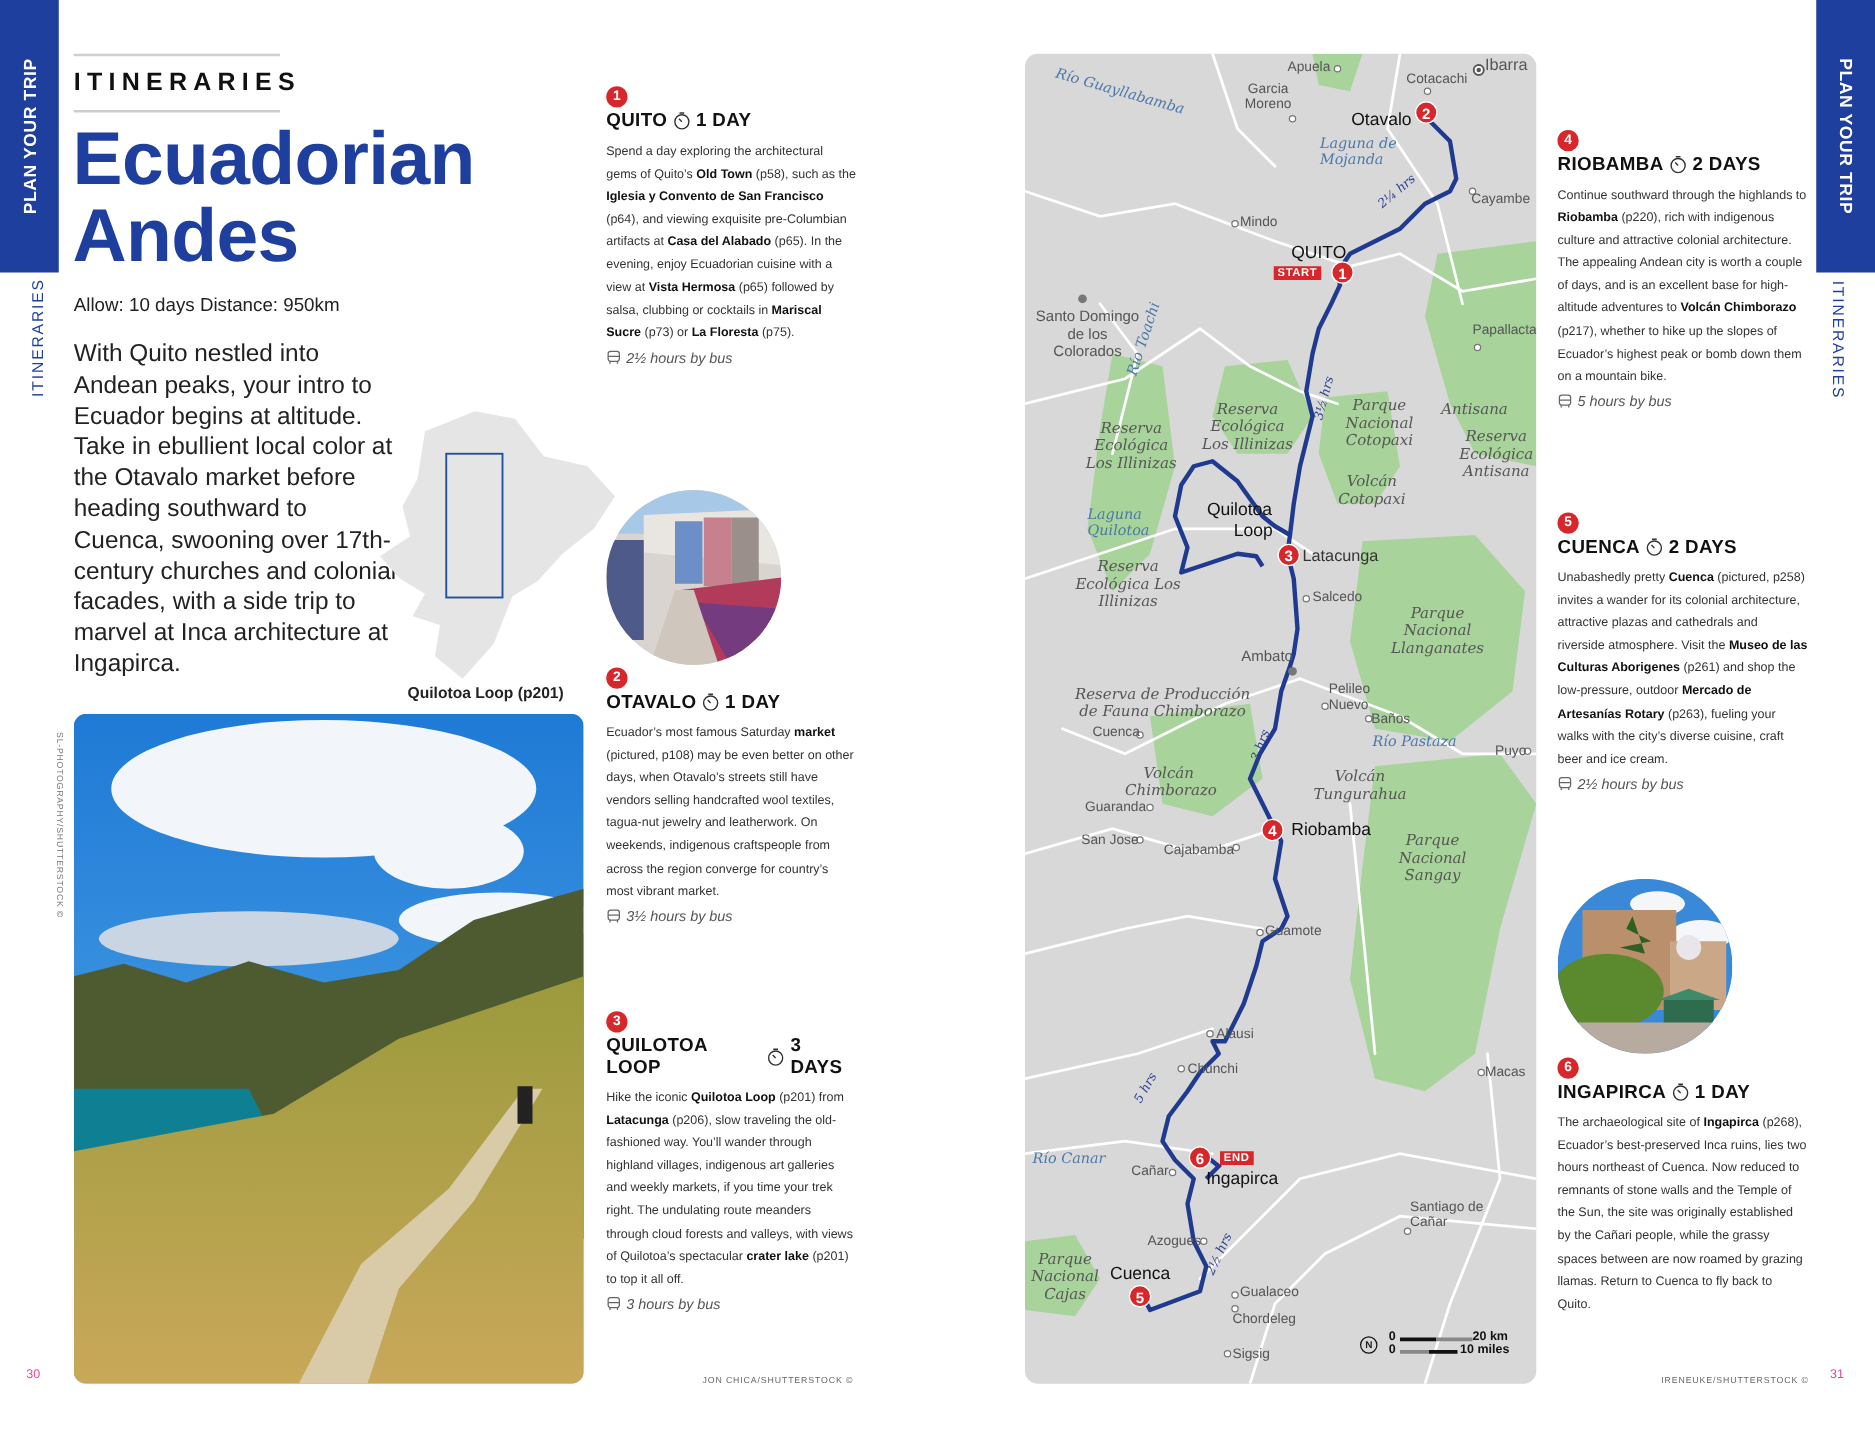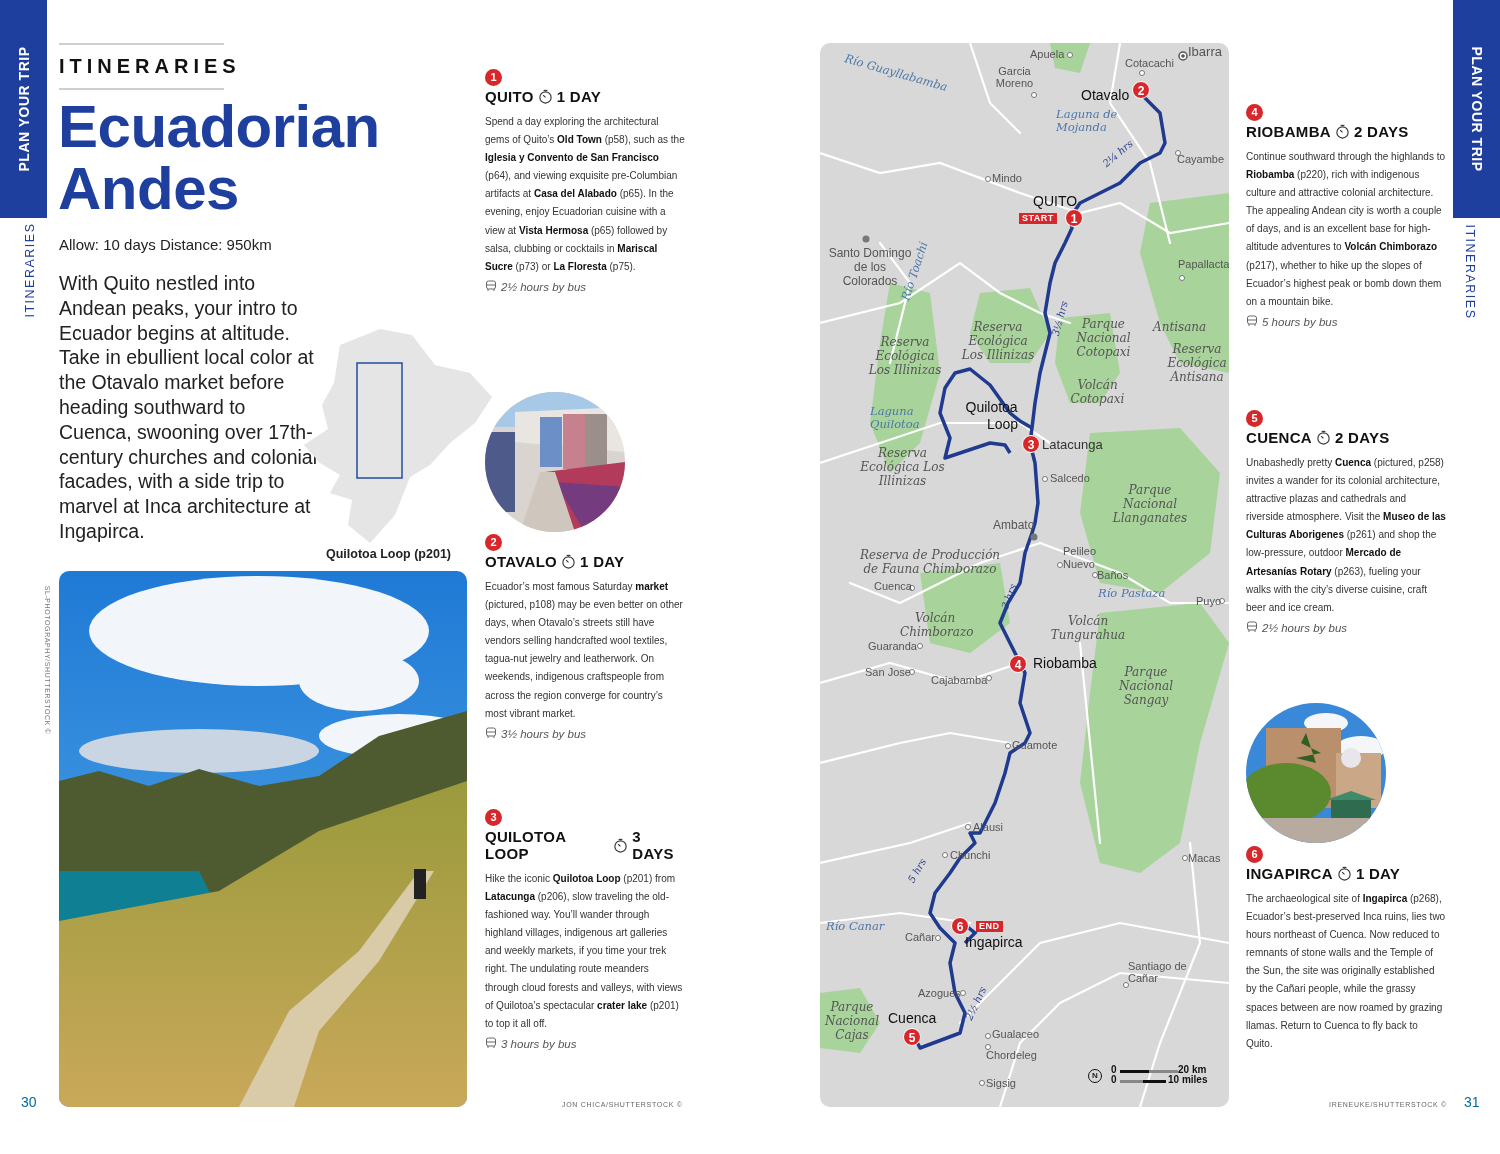--- a/index.html
+++ b/index.html
@@ -19,21 +19,21 @@
   .kicker{position:absolute;left:59px;top:55px;font-size:20px;font-weight:bold;letter-spacing:5px;color:#111}
   .title{position:absolute;left:58px;top:96px;font-size:60px;line-height:62px;font-weight:bold;color:#1f3f9e;letter-spacing:-0.5px}
   .allow{position:absolute;left:59px;top:236px;font-size:15px;color:#222}
   .allow b{font-weight:normal}
   .intro{position:absolute;left:59px;top:271px;width:260px;font-size:19.5px;line-height:24.8px;color:#222}
   
   .inset{position:absolute;left:300px;top:325px;width:195px;height:220px}
   .inset-caption{position:absolute;left:326px;top:547px;font-size:12.5px;font-weight:bold;color:#222}
   .photo-main{position:absolute;left:59px;top:571px;width:408px;height:536px;border-radius:10px;overflow:hidden}
   .credit-vert{position:absolute;left:47px;top:660px;transform:translate(-50%,-50%) rotate(90deg);font-size:7px;letter-spacing:0.6px;color:#777;white-space:nowrap}
-  .pagenum{position:absolute;font-size:14px;color:#0369a1}
+  .pagenum{position:absolute;font-size:10px;color:#ec4899}
   
   .stop{position:absolute;width:200px}
   .badge{display:inline-block;width:17px;height:17px;border-radius:50%;background:#d7272a;color:#fff;font-size:11px;font-weight:bold;text-align:center;line-height:17px}
   .stop-head{margin-top:2px;font-size:15px;font-weight:bold;letter-spacing:0.3px;color:#111;display:flex;align-items:center;gap:4px}
   .timer{display:inline-block;width:15px;height:15px;position:relative}
   .stop-body{margin-top:8px;font-size:10px;line-height:18.1px;color:#333}
   .stop-body b{color:#111}
   .bus{margin-top:4px;font-size:11.5px;font-style:italic;color:#555;display:flex;align-items:center;gap:4px}
   .circle-photo{position:absolute;border-radius:50%;overflow:hidden}
   .credit{position:absolute;font-size:7px;letter-spacing:0.7px;color:#666}

